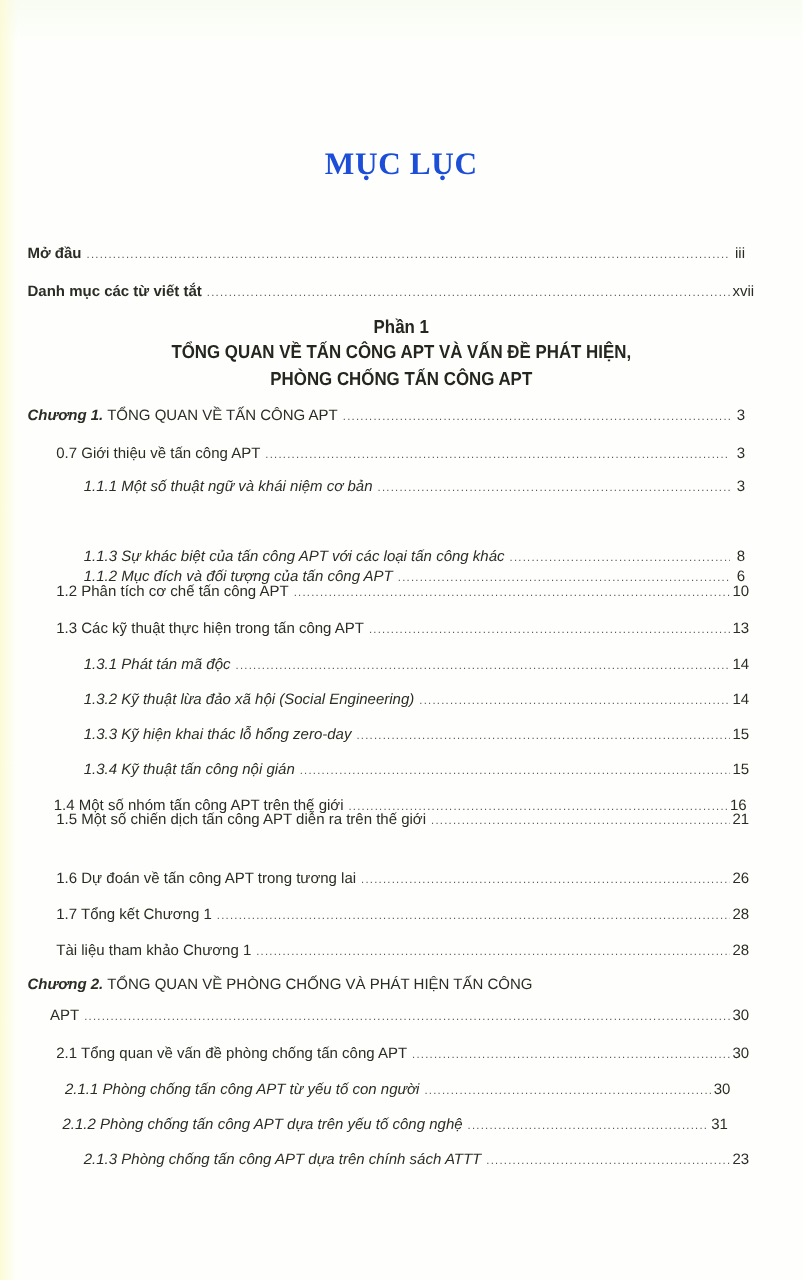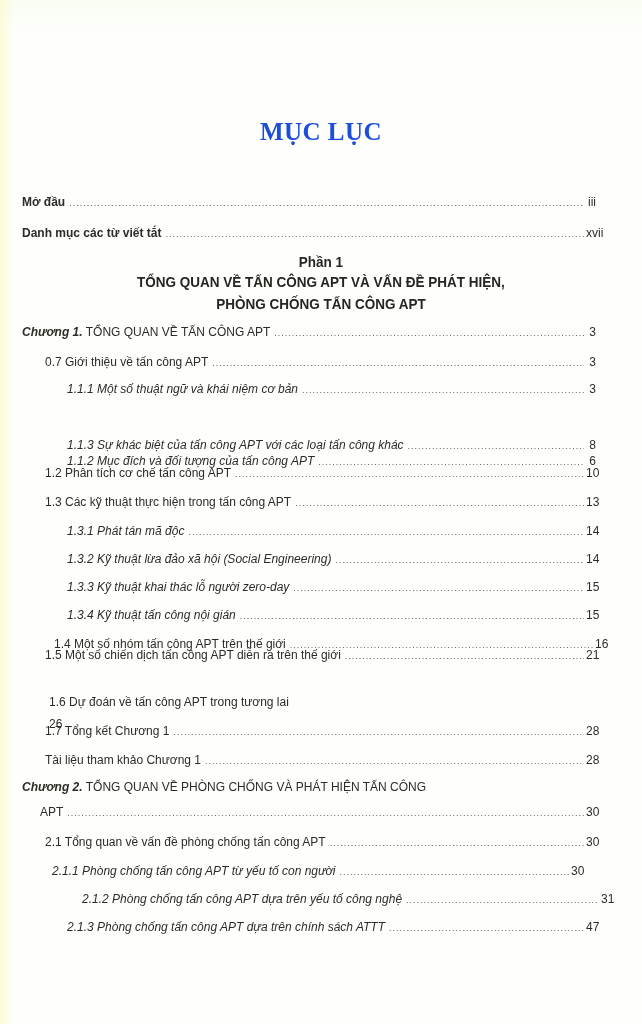--- a/index.html
+++ b/index.html
@@ -122,40 +122,40 @@
     <span class="lbl i">1.3.1 Phát tán mã độc</span>
     <span class="lead"></span>
     <span class="pg">14</span>
   </div>
   <div class="row" style="left:67px; width:529px; top:548px;">
     <span class="lbl i">1.3.2 Kỹ thuật lừa đảo xã hội (Social Engineering)</span>
     <span class="lead"></span>
     <span class="pg">14</span>
   </div>
   <div class="row" style="left:67px; width:529px; top:576px;">
-    <span class="lbl i">1.3.3 Kỹ thuật khai thác lỗ người zero-day</span>
+    <span class="lbl i">1.3.3 Kỹ hiện khai thác lỗ hổng zero-day</span>
     <span class="lead"></span>
     <span class="pg">15</span>
   </div>
   <div class="row" style="left:67px; width:529px; top:604px;">
     <span class="lbl i">1.3.4 Kỹ thuật tấn công nội gián</span>
     <span class="lead"></span>
     <span class="pg">15</span>
   </div>
-  <div class="row" style="left:54px; width:551px; top:633px;">
+  <div class="row" style="left:43px; width:551px; top:633px;">
     <span class="lbl">1.4 Một số nhóm tấn công APT trên thế giới</span>
     <span class="lead"></span>
     <span class="pg">16</span>
   </div>
   <div class="row" style="left:45px; width:551px; top:644px;">
     <span class="lbl">1.5 Một số chiến dịch tấn công APT diễn ra trên  thế giới</span>
     <span class="lead"></span>
     <span class="pg">21</span>
   </div>
-  <div class="row" style="left:45px; width:551px; top:691px;flex-direction:column;">
+  <div class="row" style="left:45px; width:551px; top:691px;">
     <span class="lbl">1.6 Dự đoán về tấn công APT trong tương lai</span>
     <span class="lead"></span>
     <span class="pg">26</span>
   </div>
   <div class="row" style="left:45px; width:551px; top:720px;">
     <span class="lbl">1.7 Tổng kết Chương 1</span>
     <span class="lead"></span>
     <span class="pg">28</span>
   </div>
   <div class="row" style="left:45px; width:551px; top:749px;">
@@ -179,24 +179,24 @@
   <div class="row" style="left:45px; width:551px; top:831px;">
     <span class="lbl">2.1 Tổng quan về vấn đề phòng chống tấn công APT</span>
     <span class="lead"></span>
     <span class="pg">30</span>
   </div>
   <div class="row" style="left:52px; width:529px; top:860px;">
     <span class="lbl i">2.1.1 Phòng chống tấn công APT từ yếu tố con người</span>
     <span class="lead"></span>
     <span class="pg">30</span>
   </div>
-  <div class="row" style="left:82px; width:529px; top:888px;">
+  <div class="row" style="left:50px; width:529px; top:888px;">
     <span class="lbl i">2.1.2 Phòng chống tấn công APT dựa trên yếu tố công nghệ</span>
     <span class="lead"></span>
     <span class="pg">31</span>
   </div>
   <div class="row" style="left:67px; width:529px; top:916px;">
     <span class="lbl i">2.1.3 Phòng chống tấn công APT dựa trên chính sách ATTT</span>
     <span class="lead"></span>
-    <span class="pg">47</span>
+    <span class="pg">23</span>
   </div>
 
 </div>
 
 </body></html>

